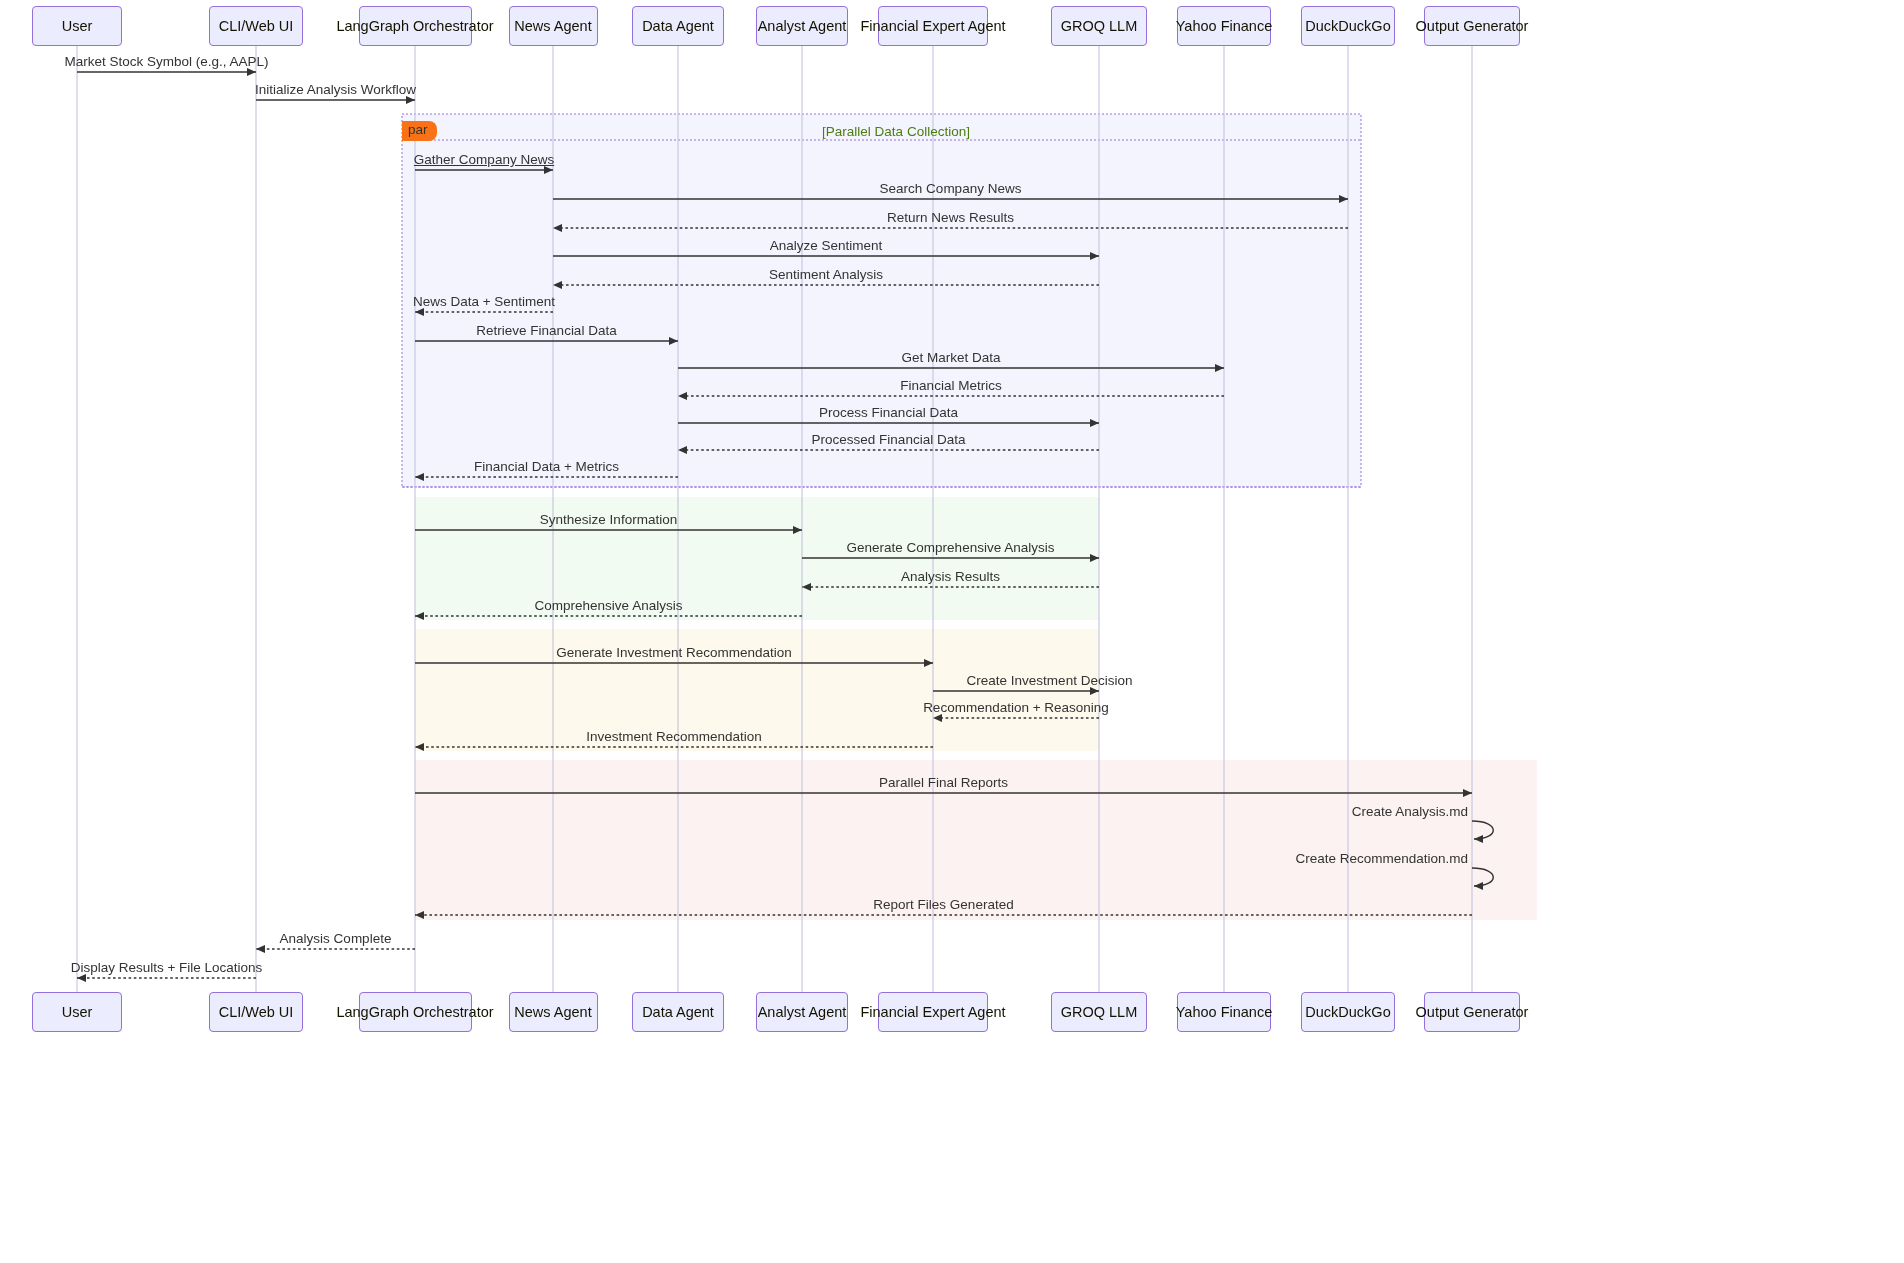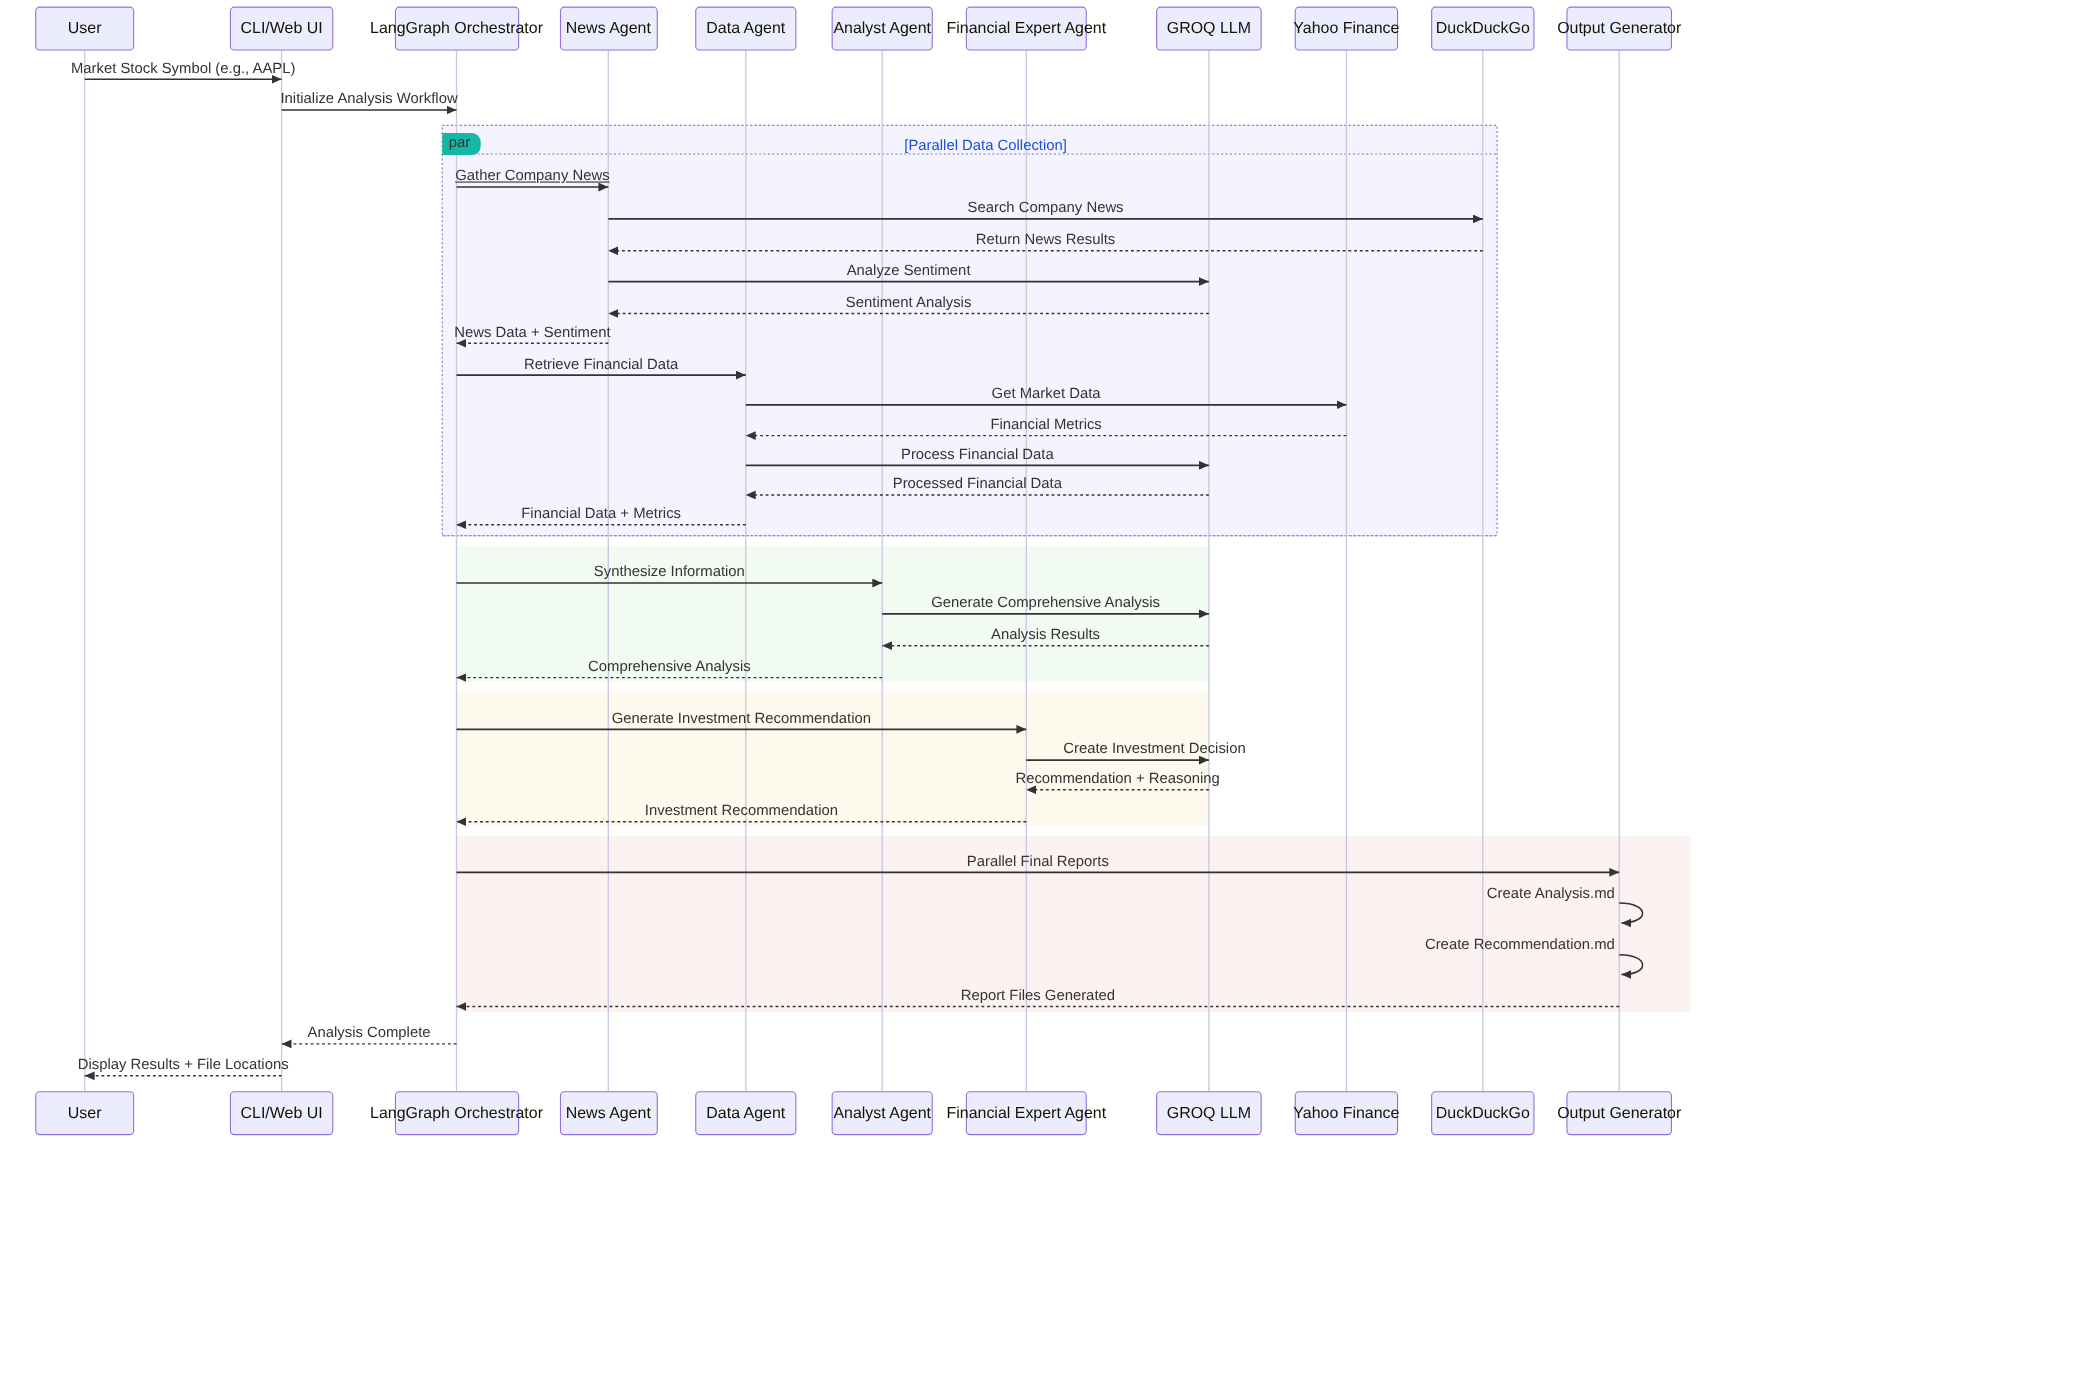--- a/index.html
+++ b/index.html
@@ -44,28 +44,28 @@
     position: absolute;
     font-size: 13.5px;
     color: #333333;
     white-space: nowrap;
     transform: translateX(-100%);
     text-align: right;
   }
   .block-title {
     position: absolute;
     font-size: 13.5px;
-    color: #1d4ed8;
+    color: #4d7c0f;
     white-space: nowrap;
     transform: translateX(-50%);
     text-align: right;
   }
   .par-tag {
     position: absolute;
-    background: #14b8a6;
+    background: #f97316;
     border-radius: 0 8px 8px 0;
     font-size: 13.5px;
     color: #333333;
     padding: 2px 9px 3px 6px;
     line-height: 1.1;
   }
 </style>
 </head>
 <body>
 

